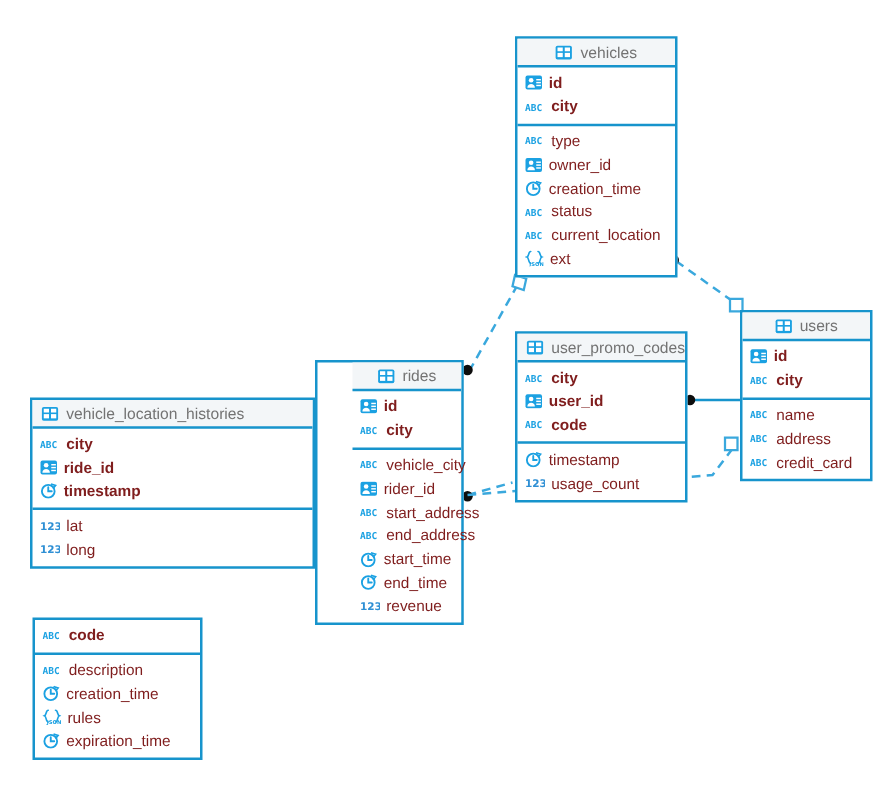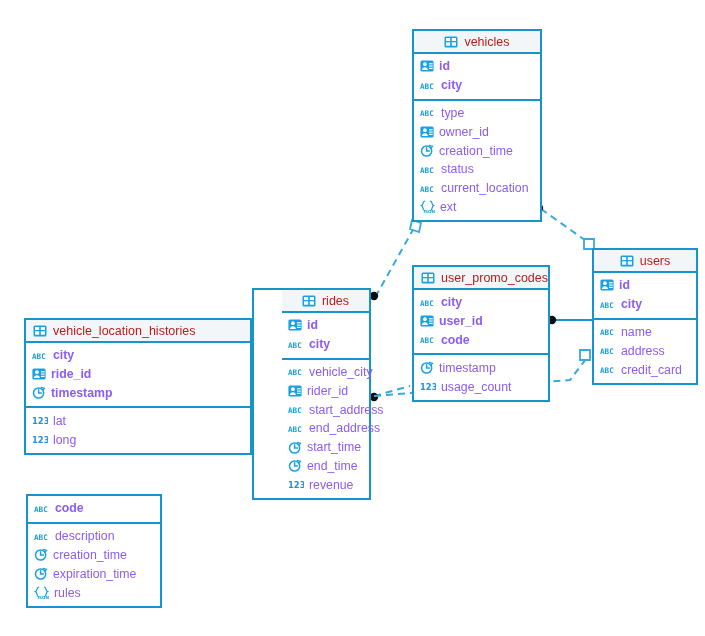--- a/index.html
+++ b/index.html
@@ -31,39 +31,39 @@
   }
   .tbl-head {
     background: #f3f6f8;
     border-bottom: 2px solid #1794cc;
     height: 23px;
     display: flex;
     align-items: center;
     gap: 6px;
     padding: 0 7px;
     font-size: 12.5px;
-    color: #b91c1c;
+    color: #737373;
   }
   .tbl-head.center { justify-content: center; }
   .tbl-head .ttl { white-space: nowrap; }
   .sec {
     padding: 3px 0 4px 0;
   }
   .sec.pk {
     border-bottom: 2px solid #1794cc;
     font-weight: bold;
   }
   .row {
     display: flex;
     align-items: center;
     gap: 5px;
     height: 18.8px;
     padding: 0 6px;
     font-size: 12.3px;
-    color: #8b5cf6;
+    color: #7f1d1d;
     white-space: nowrap;
   }
   .ico { flex: 0 0 auto; display: block; }
 
   
   #t-vehicles                   { left: 412px; top: 29px;  width: 130px; }
   #t-user_promo_codes           { left: 412px; top: 248px; width: 138px; margin-top: 17px; }
   #t-users                      { left: 592px; top: 248px; width: 106px; }
   #t-rides                      { left: 252px; top: 288px; width: 119px; padding-left: 28px; }
   #t-vehicle_location_histories { left: 24px;  top: 318px; width: 228px; }
@@ -517,33 +517,33 @@
             <svg class="ico" width="14" height="13" viewBox="0 0 14 13">
               <circle cx="6.6" cy="7" r="5.1" fill="none" stroke="#1ba1e2" stroke-width="1.5"></circle>
               <path d="M6.6 3.8 V7 H9.4" fill="none" stroke="#1ba1e2" stroke-width="1.5" stroke-linecap="round"></path>
               <path d="M9.4 1.4 l3 0.9 -1.6 2" fill="none" stroke="#1ba1e2" stroke-width="1.4" stroke-linecap="round"></path>
             </svg>
           </span>
       <span class="nm">creation_time</span>
     </div>
         <div class="row">
       <span class="icoslot">
-            <svg class="ico" width="14" height="13" viewBox="0 0 14 13">
-              <circle cx="6.6" cy="7" r="5.1" fill="none" stroke="#1ba1e2" stroke-width="1.5"></circle>
-              <path d="M6.6 3.8 V7 H9.4" fill="none" stroke="#1ba1e2" stroke-width="1.5" stroke-linecap="round"></path>
-              <path d="M9.4 1.4 l3 0.9 -1.6 2" fill="none" stroke="#1ba1e2" stroke-width="1.4" stroke-linecap="round"></path>
-            </svg>
-          </span>
-      <span class="nm">expiration_time</span>
-    </div>
-        <div class="row">
-      <span class="icoslot">
             <svg class="ico" width="15" height="13" viewBox="0 0 15 13">
               <path d="M4.6 1.2 C2.6 1.2 3.3 5 1.6 5.6 C3.3 6.2 2.6 10.6 4.6 10.6" fill="none" stroke="#1ba1e2" stroke-width="1.3" stroke-linecap="round"></path>
               <path d="M10.4 1.2 C12.4 1.2 11.7 5 13.4 5.6 C11.7 6.2 12.4 10.6 10.4 10.6" fill="none" stroke="#1ba1e2" stroke-width="1.3" stroke-linecap="round"></path>
               <text x="3.4" y="12.6" font-family="DejaVu Sans, sans-serif" font-size="4.2" font-weight="bold" fill="#1ba1e2">JSON</text>
             </svg>
           </span>
       <span class="nm">rules</span>
     </div>
+        <div class="row">
+      <span class="icoslot">
+            <svg class="ico" width="14" height="13" viewBox="0 0 14 13">
+              <circle cx="6.6" cy="7" r="5.1" fill="none" stroke="#1ba1e2" stroke-width="1.5"></circle>
+              <path d="M6.6 3.8 V7 H9.4" fill="none" stroke="#1ba1e2" stroke-width="1.5" stroke-linecap="round"></path>
+              <path d="M9.4 1.4 l3 0.9 -1.6 2" fill="none" stroke="#1ba1e2" stroke-width="1.4" stroke-linecap="round"></path>
+            </svg>
+          </span>
+      <span class="nm">expiration_time</span>
+    </div>
       </div>
     </div>
   </div>
 
 </body></html>

